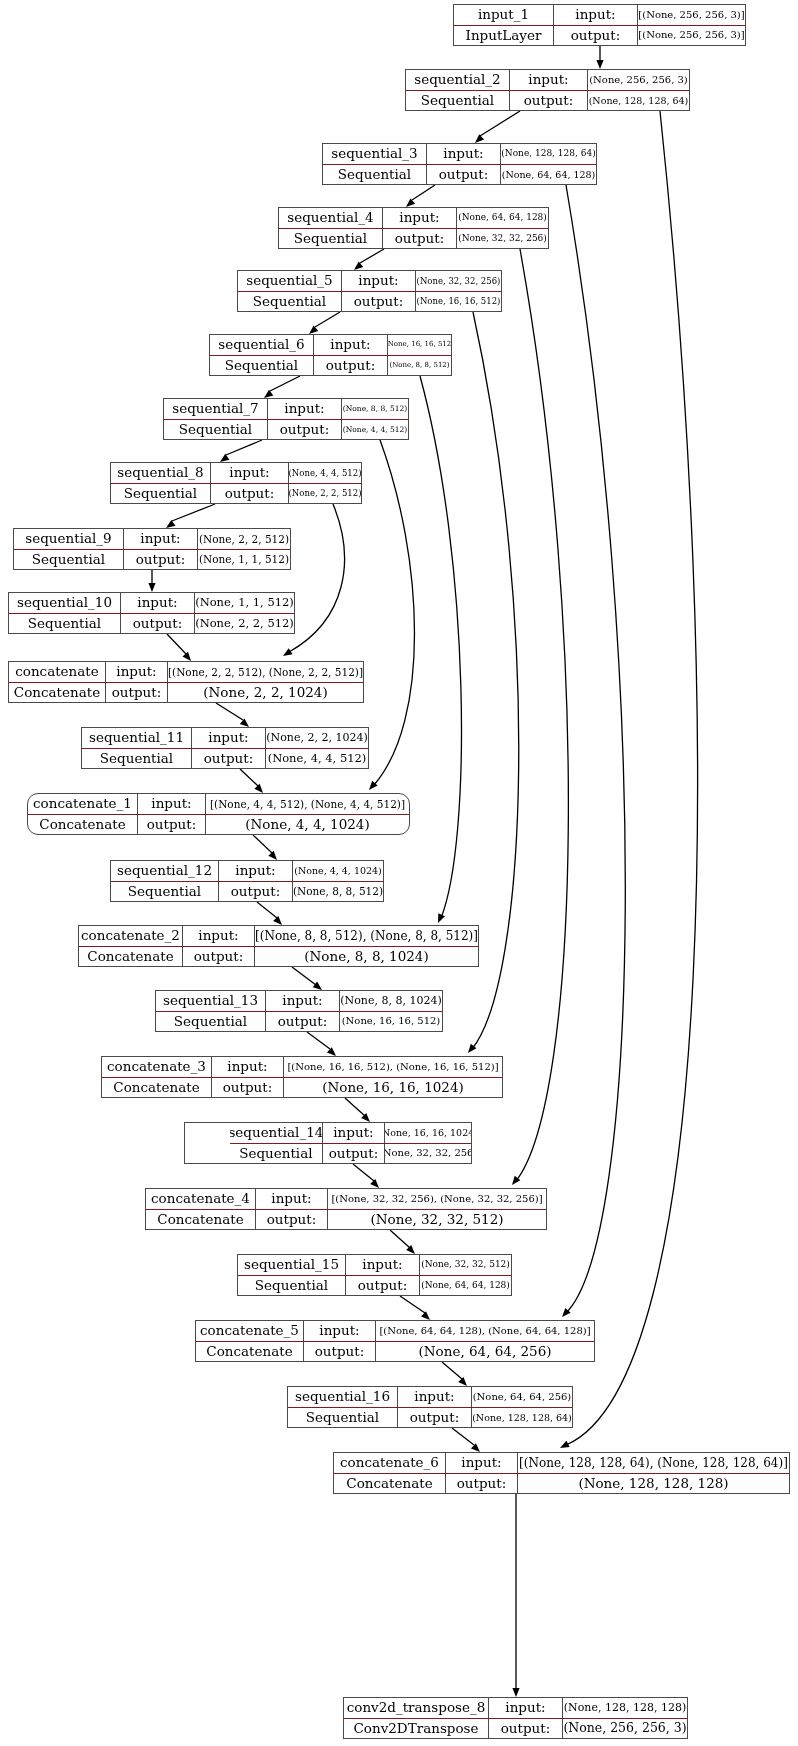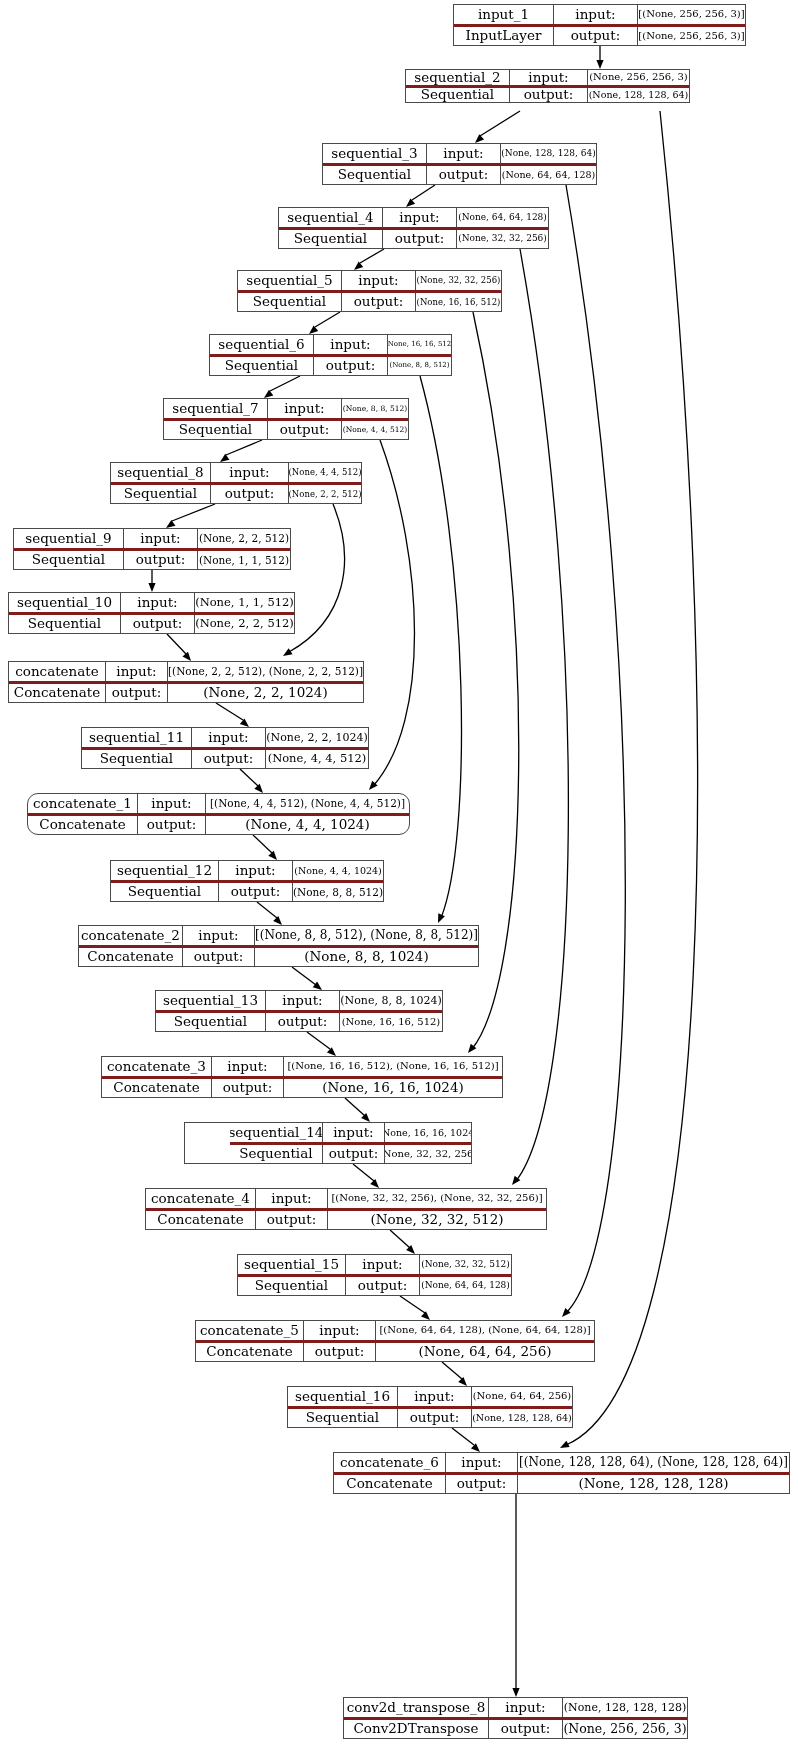--- a/index.html
+++ b/index.html
@@ -2,21 +2,21 @@
 <html><head>
 <meta charset="utf-8">
 <style>
   html,body{margin:0;padding:0;background:#ffffff;}
   #canvas{position:relative;width:798px;height:1746px;background:#ffffff;
           font-family:"DejaVu Serif","Liberation Serif",serif;}
   svg.edges{position:absolute;left:0;top:0;width:798px;height:1746px;pointer-events:none;}
   .node{position:absolute;box-sizing:border-box;border:1px solid #4a4a4a;background:#ffffff;
         display:flex;flex-direction:column;}
   .node .row{display:flex;flex:1 1 50%;min-height:0;}
-  .node .row.top{border-bottom:3px solid #7f1d1d;}
+  .node .row.top{border-bottom:1px solid #7f1d1d;}
   .node .cell{display:flex;align-items:center;justify-content:center;
               box-sizing:border-box;white-space:nowrap;overflow:hidden;
               font-size:13.5px;color:#000000;line-height:1;}
   .node .cell.c-name{border-right:1px solid #4a4a4a;}
   .node .cell.c-io{border-right:1px solid #4a4a4a;}
 </style>
 </head>
 <body>
 
 <div id="canvas">
@@ -88,21 +88,21 @@
           <div class="cell c-name" style="width: 100px;">input_1</div>
           <div class="cell c-io" style="width: 84px;">input:</div>
           <div class="cell" style="width: 107px; font-size: 10px;">[(None, 256, 256, 3)]</div>
         </div>
         <div class="row">
           <div class="cell c-name" style="width: 100px;">InputLayer</div>
           <div class="cell c-io" style="width: 84px;">output:</div>
           <div class="cell" style="width: 107px; font-size: 10px;">[(None, 256, 256, 3)]</div>
         </div>
       </div>
-      <div class="node" style="left: 405px; top: 69px; width: 285px; height: 34px; border-color: rgb(74, 74, 74);">
+      <div class="node" style="left: 405px; top: 69px; width: 285px; height: 42px; border-color: rgb(74, 74, 74);">
         <div class="row top">
           <div class="cell c-name" style="width: 104px;">sequential_2</div>
           <div class="cell c-io" style="width: 78px;">input:</div>
           <div class="cell" style="width: 101px; font-size: 10px;">(None, 256, 256, 3)</div>
         </div>
         <div class="row">
           <div class="cell c-name" style="width: 104px;">Sequential</div>
           <div class="cell c-io" style="width: 78px;">output:</div>
           <div class="cell" style="width: 101px; font-size: 9.5px;">(None, 128, 128, 64)</div>
         </div>

